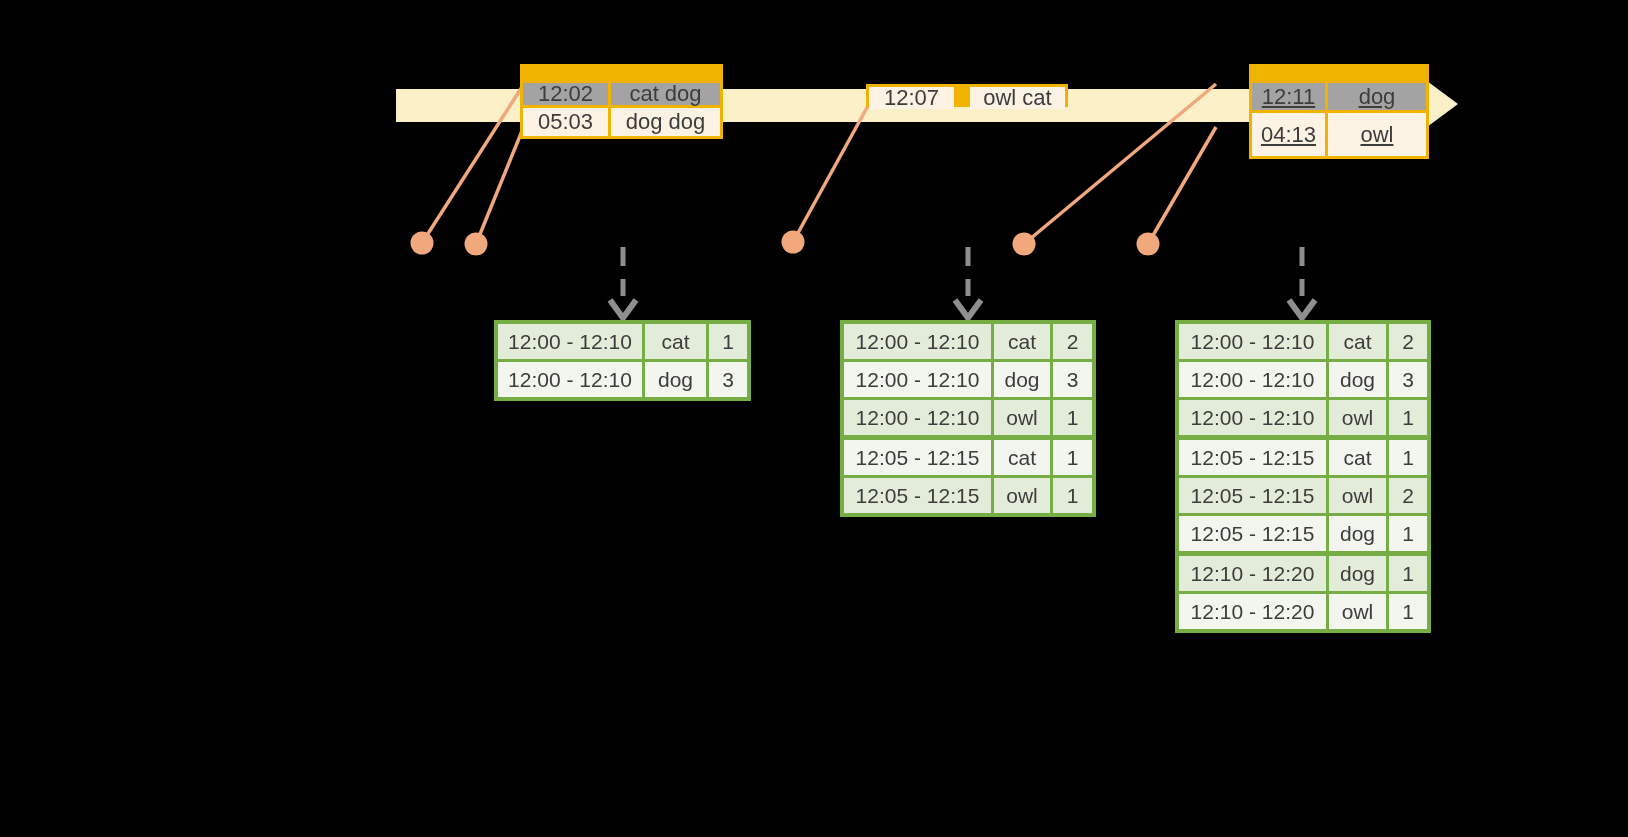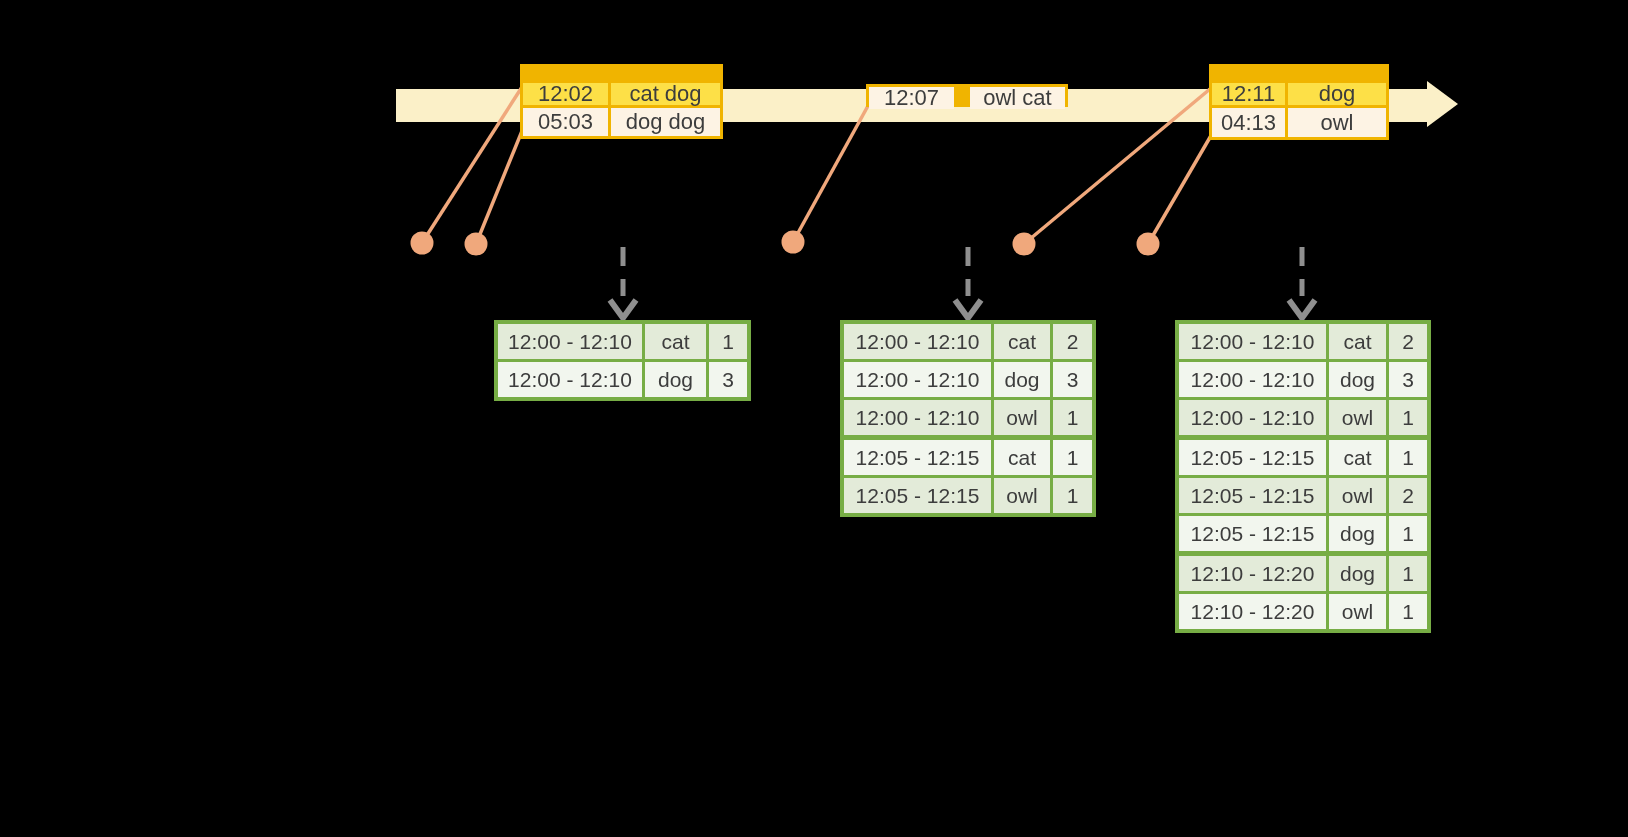--- a/index.html
+++ b/index.html
@@ -14,21 +14,21 @@
   
   svg.overlay{position:absolute;left:0;top:0;z-index:2;}
   .conn{stroke:#f0a87c;stroke-width:3.5px;}
   .dot{fill:#f0a87c;}
   .trig{stroke:#8f8f8f;stroke-width:5px;stroke-dasharray:19 13;}
   .trighead{stroke:#8f8f8f;stroke-width:6px;fill:none;}
   
   .etable{position:absolute;z-index:3;background:#f0b400;padding:3px;box-sizing:border-box;
     display:grid;grid-template-columns:var(--cols);grid-auto-rows:1fr;gap:3px;}
   .ecell{display:flex;align-items:center;justify-content:center;font-size:22px;line-height:1;}
-  .ecell.dark{background:#fde047;margin-top:16px;}
+  .ecell.dark{background:#a3a3a3;margin-top:16px;}
   .ecell.light{background:#fdf3e4;}
   
   .gtable{position:absolute;z-index:3;background:#77ad45;padding:4px;box-sizing:border-box;
     display:flex;flex-direction:column;gap:5px;}
   .ggroup{display:grid;grid-template-columns:var(--gcols);grid-auto-rows:35px;gap:3px;border-radius:29px;}
   .gcell{display:flex;align-items:center;justify-content:center;font-size:21px;line-height:1;}
   .gcell.dark{background:#e3ebd9;}
   .gcell.light{background:#f2f6ee;}
 </style>
 </head>
@@ -69,21 +69,21 @@
   <div class="ecell dark">cat dog</div>
   <div class="ecell light">05:03</div>
   <div class="ecell light">dog dog</div>
 </div>
 
 <div class="etable" style="left:866px;top:84px;width:202px;height:23px;gap:16px;--cols:85px 1fr;">
   <div class="ecell light">12:07</div>
   <div class="ecell light">owl cat</div>
 </div>
 
-<div class="etable" style="left:1209px;top:64px;width:180px;height:76px;--cols:73px 1fr;">
+<div class="etable" style="left:1249px;top:64px;width:180px;height:95px;text-decoration:underline;--cols:73px 1fr;">
   <div class="ecell dark">12:11</div>
   <div class="ecell dark">dog</div>
   <div class="ecell light">04:13</div>
   <div class="ecell light">owl</div>
 </div>
 
 <div class="gtable" style="left:494px;top:320px;width:257px;--gcols:144px 61px 1fr;">
   <div class="ggroup">
     <div class="gcell dark">12:00 - 12:10</div>
     <div class="gcell dark">cat</div>

